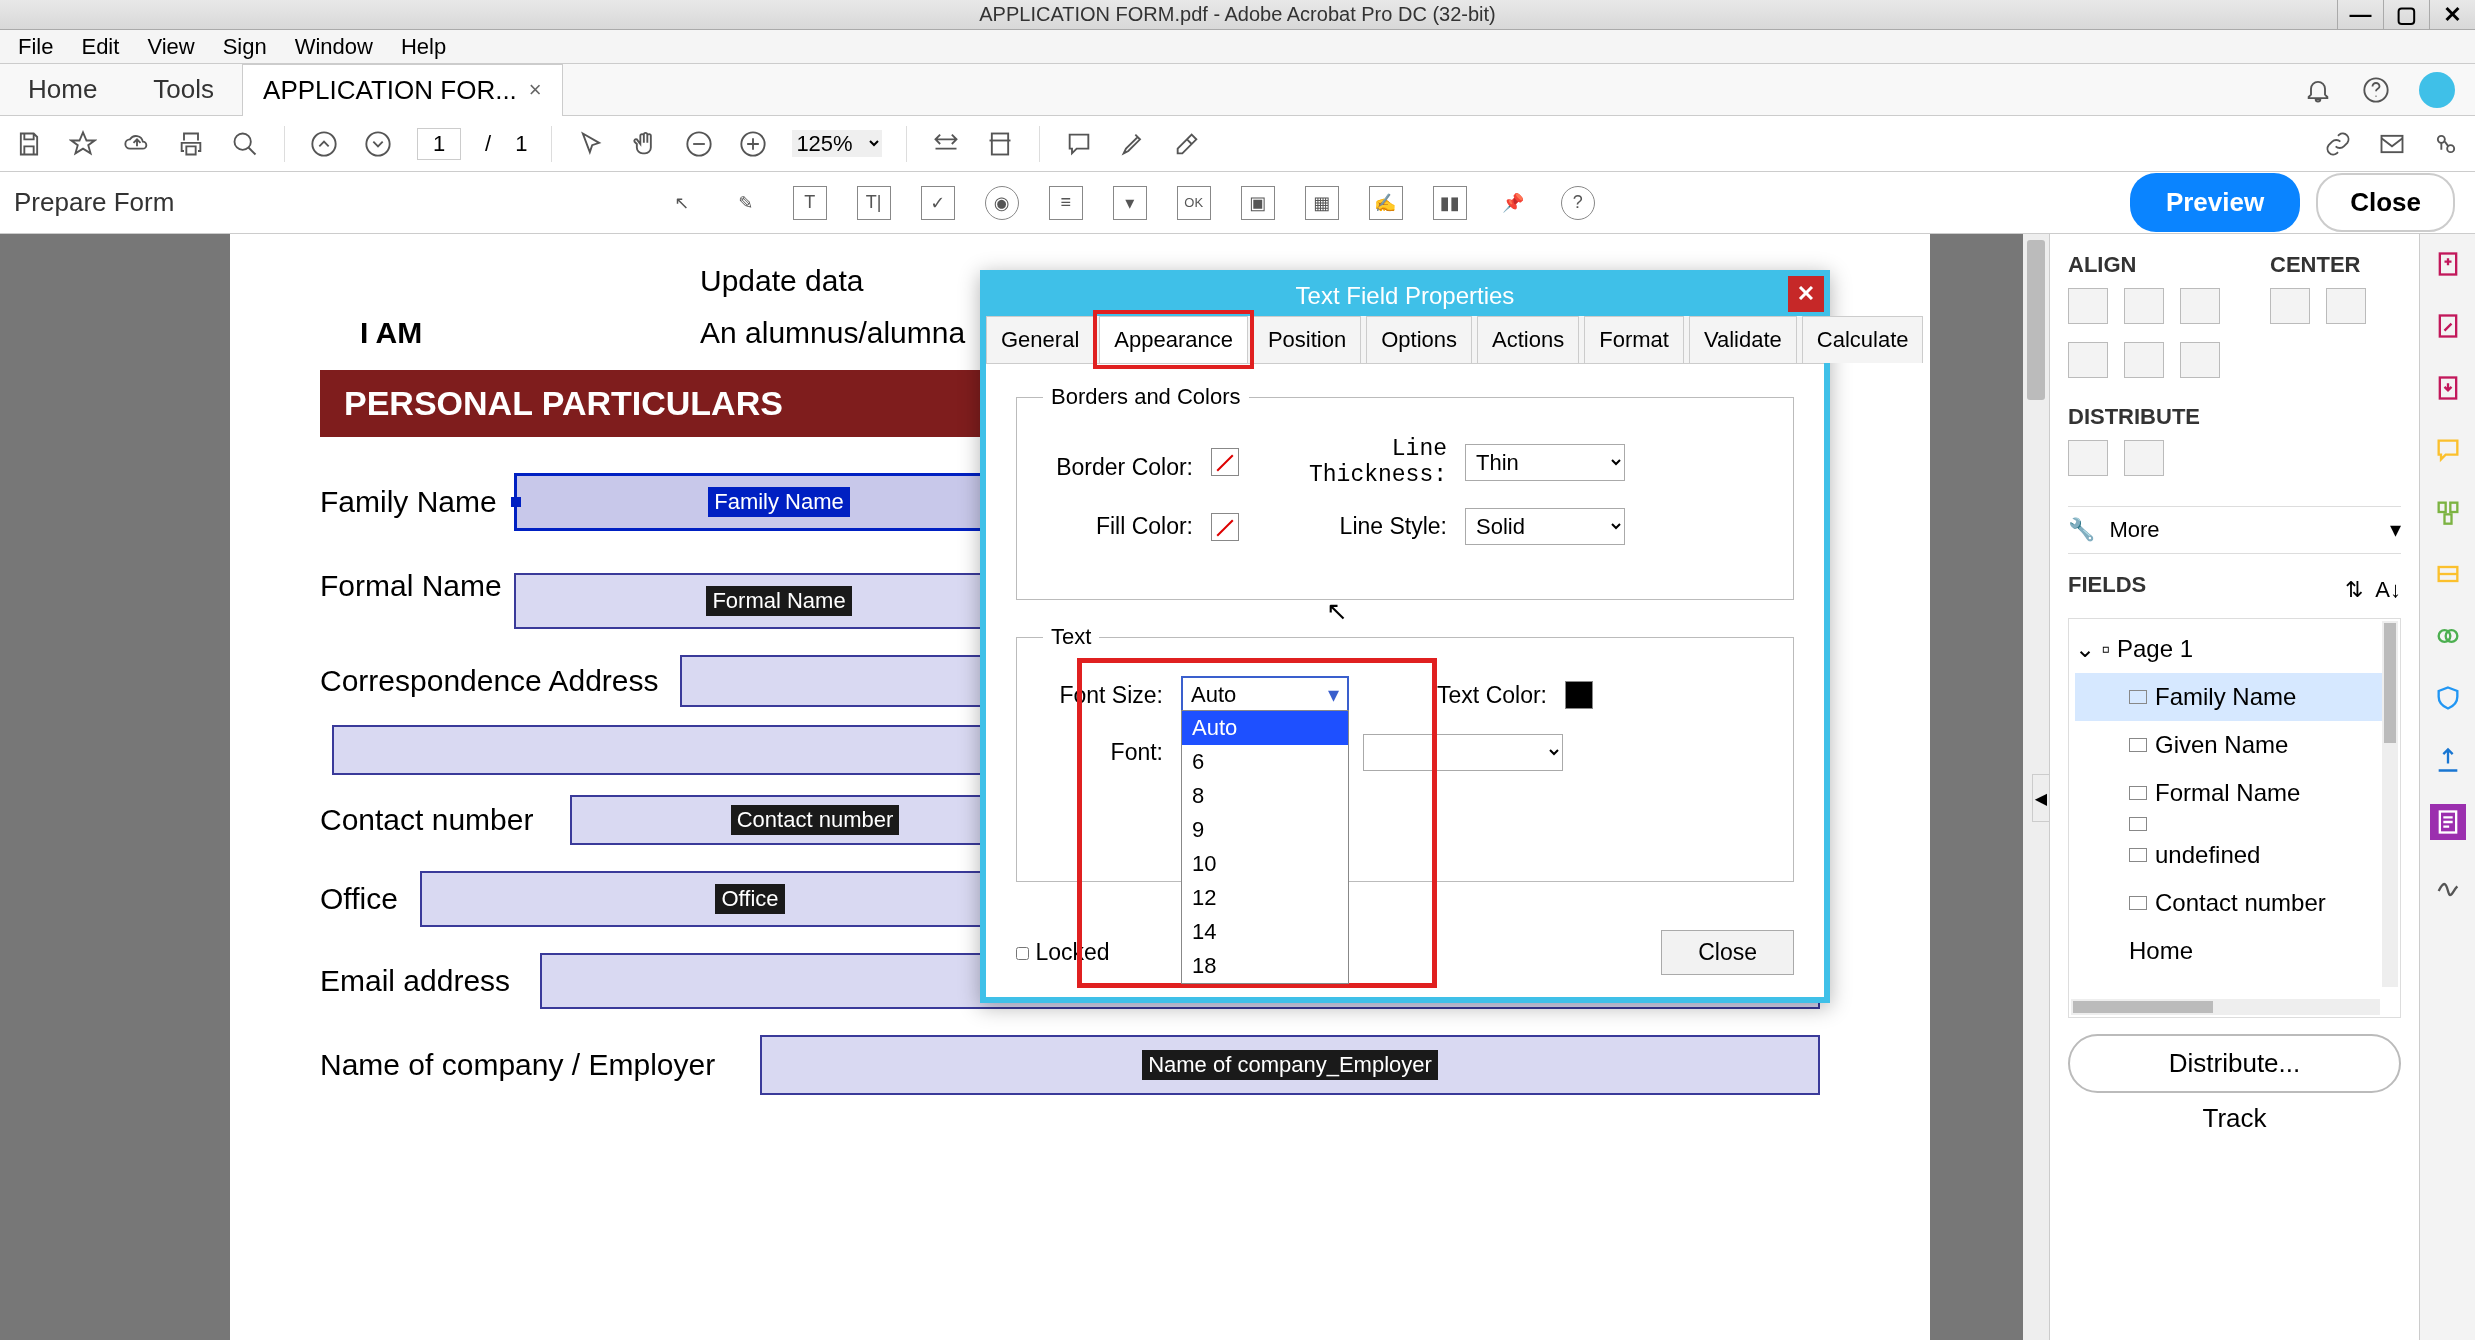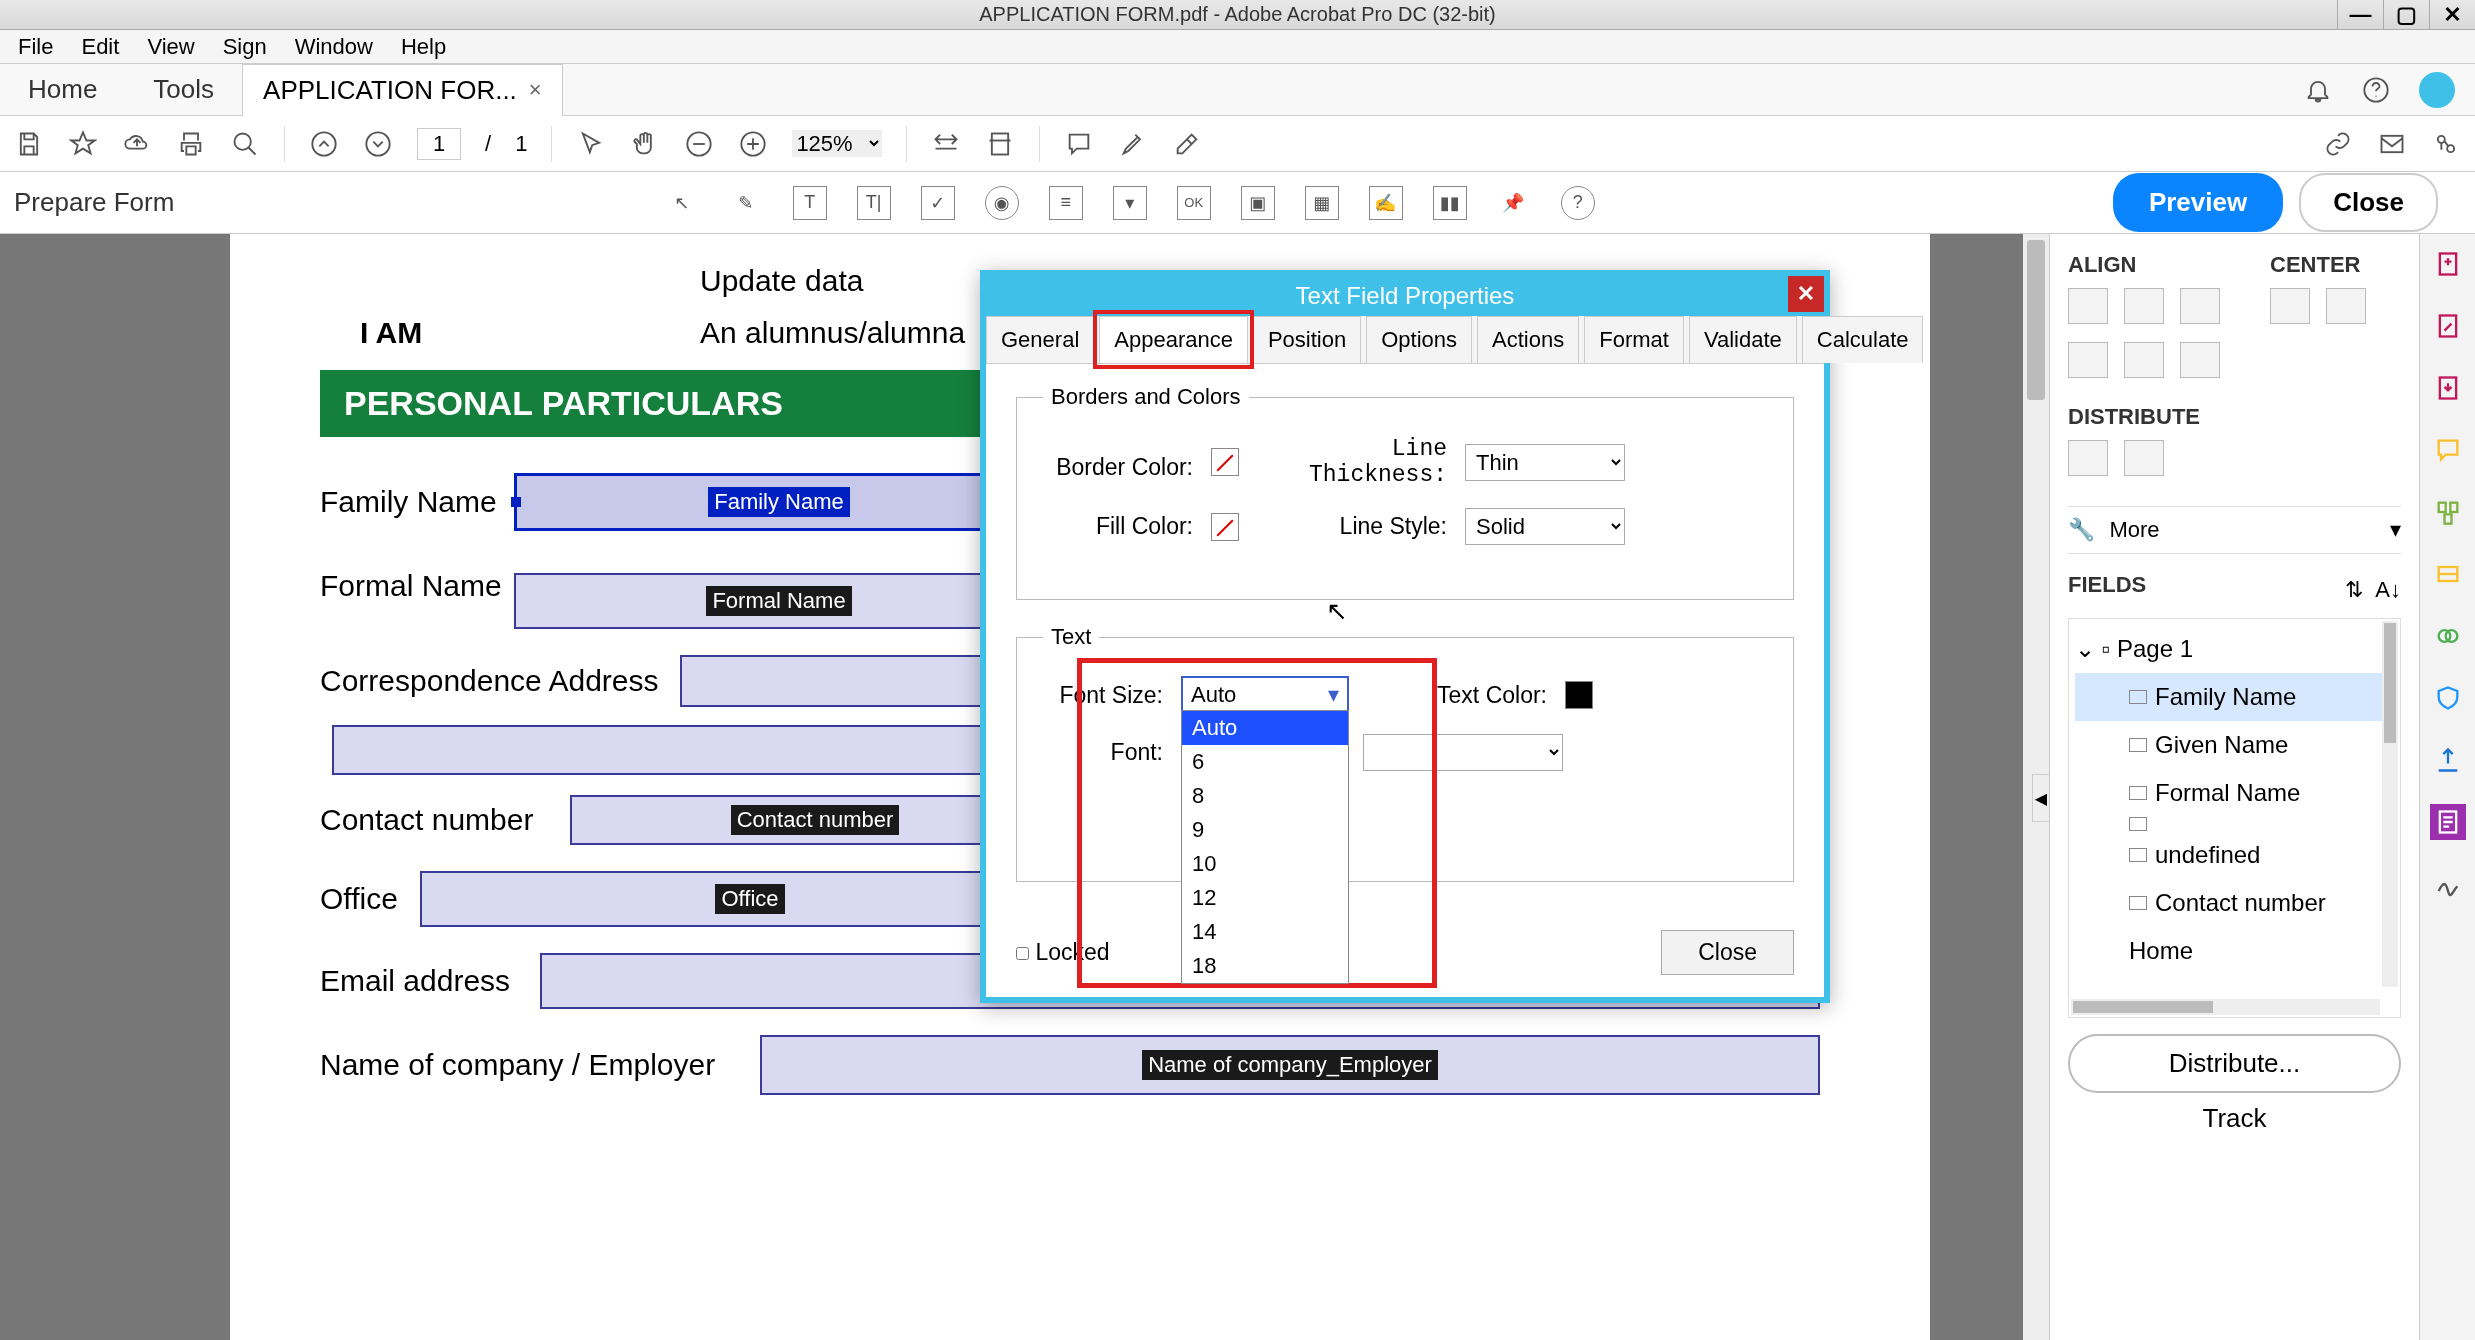--- a/index.html
+++ b/index.html
@@ -33,31 +33,31 @@
 .toolbar .spacer { flex: 1; }
 .tb-icon { width: 30px; height: 30px; display: flex; align-items: center; justify-content: center; color: #555; }
 .tb-icon svg { width: 28px; height: 28px; stroke: #555; fill: none; stroke-width: 1.6; }
 
 
 .prepbar { height: 62px; background: #fff; border-bottom: 1px solid #ccc; display: flex; align-items: center; padding-left: 14px; }
 .prepbar .lbl { font-size: 26px; color: #333; }
 .prepbar .formtools { flex: 1; display: flex; align-items: center; justify-content: center; gap: 30px; margin-right: 390px; }
 .prepbar .formtools .ft { width: 34px; height: 34px; border: 1px solid #888; display: flex; align-items: center; justify-content: center; font-size: 18px; color: #555; }
 .prepbar .formtools .ft.noborder { border: none; }
-.prepbar .rightbtns { position: absolute; right: 37px; display: flex; gap: 16px; }
+.prepbar .rightbtns { position: absolute; right: 20px; display: flex; gap: 16px; }
 .btn-preview { background: #0a84ff; color: #fff; border: none; border-radius: 26px; padding: 12px 36px; font-size: 26px; font-weight: 600; }
 .btn-close { background: #fff; border: 2px solid #ccc; border-radius: 26px; padding: 12px 32px; font-size: 26px; font-weight: 600; }
 
 
 .main { display: flex; height: calc(100% - 234px); }
 .canvas { flex: 1; background: #777; position: relative; overflow: hidden; }
 .page { position: absolute; left: 230px; top: 0; width: 1700px; height: 100%; background: #fff; padding: 30px 90px; font-size: 30px; }
 
 .page .row { display: flex; align-items: center; margin-bottom: 18px; }
-.page .banner { background: #15803d; color: #fff; font-weight: bold; padding: 14px 24px; font-size: 34px; margin: 20px 0 36px; width: 730px; }
+.page .banner { background: #7f1d1d; color: #fff; font-weight: bold; padding: 14px 24px; font-size: 34px; margin: 20px 0 36px; width: 730px; }
 
 .formfield { border: 2px solid #3a3a9a; background: #d9d9f2; padding: 8px 12px; font-size: 24px; position: relative; display: flex; align-items: center; justify-content: center; }
 .formfield .tag { background: #1a1a1a; color: #fff; padding: 2px 6px; font-size: 22px; }
 .formfield.selected { border: 3px solid #0020c2; background: #c8c8ea; }
 .formfield.selected .tag { background: #0020c2; }
 .formfield.selected::before, .formfield.selected::after { content:''; position: absolute; width:10px; height:10px; background:#0020c2; }
 .formfield.selected::before { left:-6px; top:50%; transform:translateY(-50%); }
 .formfield.selected::after { right:-6px; top:50%; transform:translateY(-50%); }
 
 .ff-family { width: 530px; height: 58px; }

